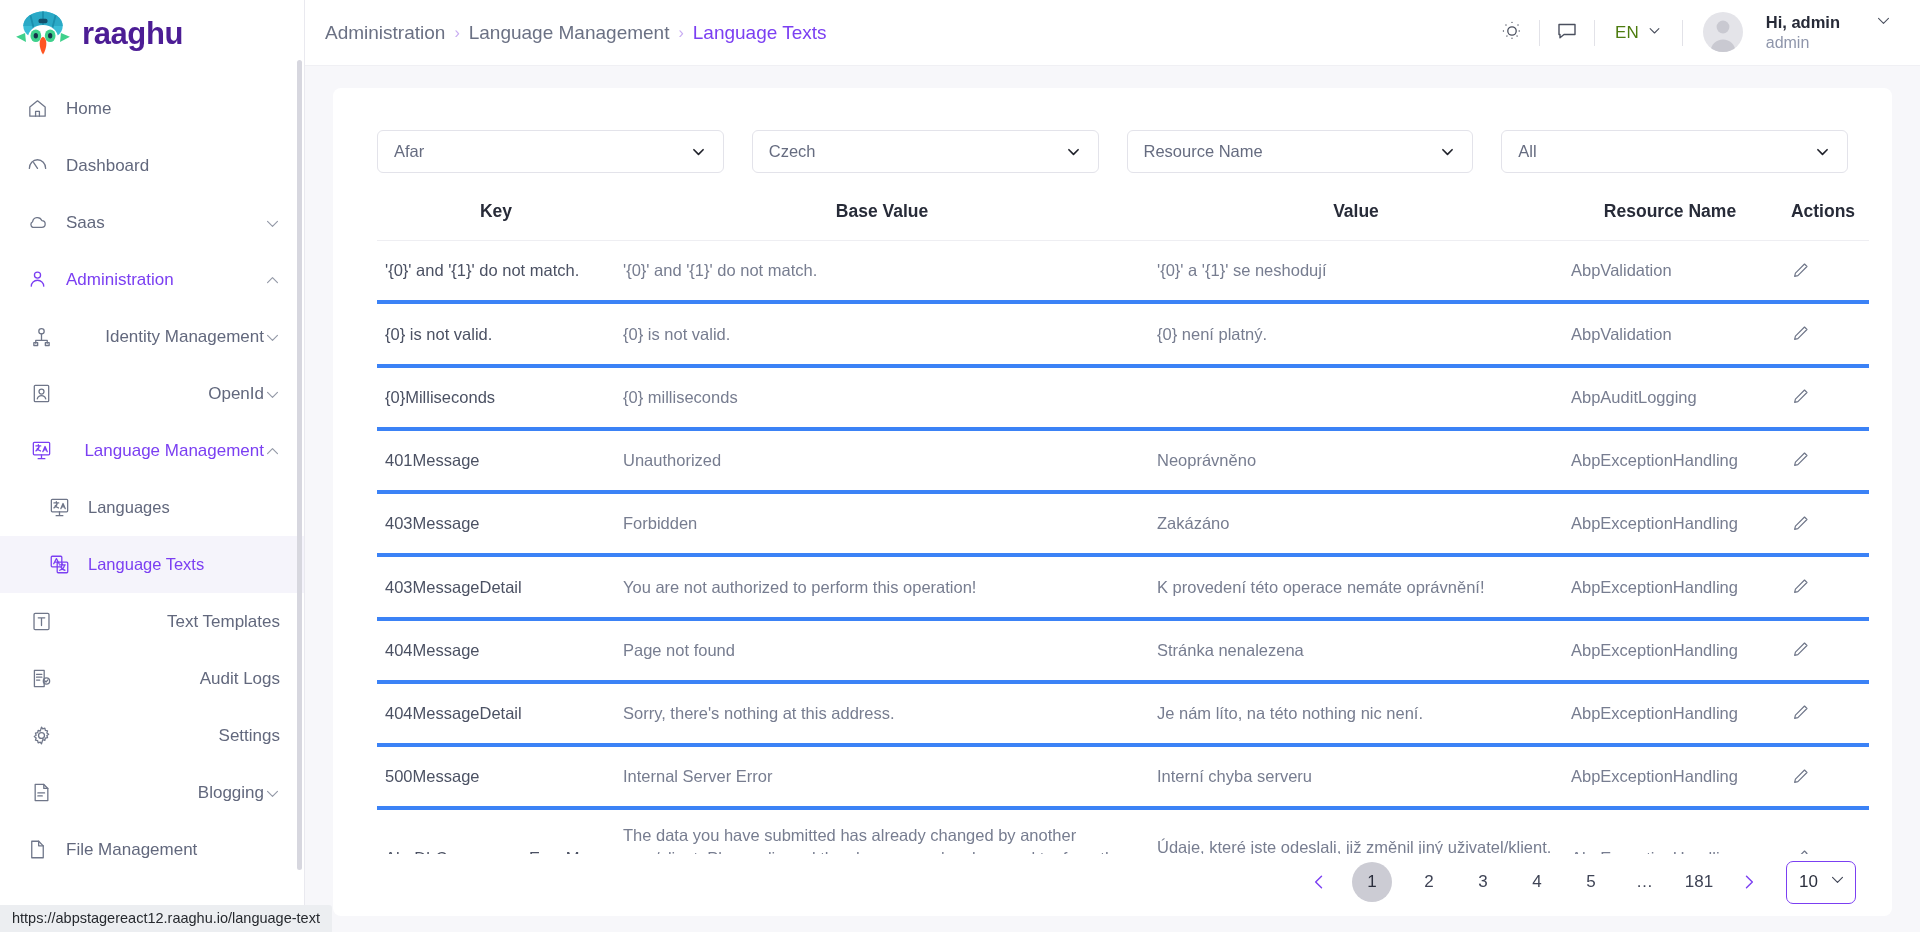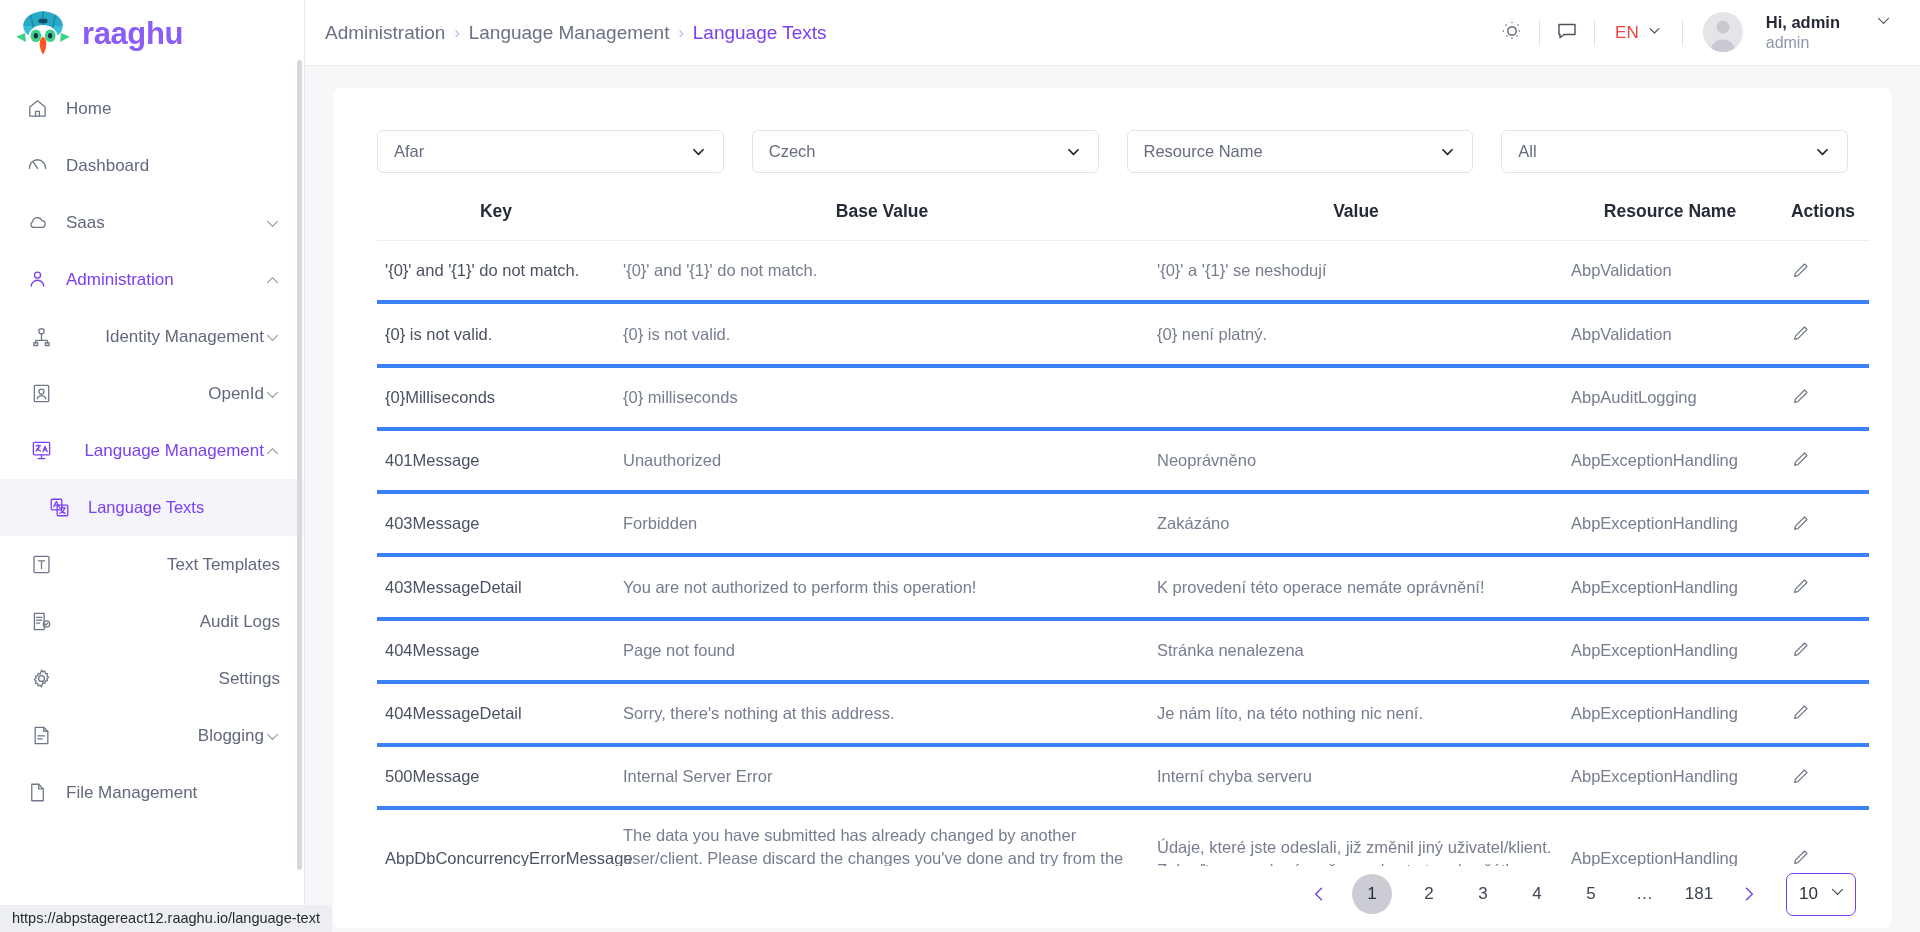--- a/index.html
+++ b/index.html
@@ -25,21 +25,21 @@
     height: 68px;
     display: flex;
     align-items: center;
     padding-left: 14px;
     gap: 10px;
   }
   .brand-logo { width: 58px; height: 52px; flex: 0 0 58px; }
   .brand-name {
     font-size: 31px;
     font-weight: bold;
-    color: #8b5cf6;
+    color: #4c1d95;
     letter-spacing: -0.4px;
     text-align: center;
   }
   .nav {
     padding-top: 12px;
     height: 864px;
     overflow: hidden;
     position: relative;
   }
   .nav-item {
@@ -111,21 +111,21 @@
   }
   .tb-btn {
     width: 54px; height: 40px;
     display: flex; align-items: center; justify-content: center;
     cursor: pointer;
   }
   .divider-v { width: 1px; height: 26px; background: #e2e2e8; }
   .lang-sel {
     display: flex; align-items: center; gap: 8px;
     padding: 0 20px;
-    font-size: 17px; color: #ef4444;
+    font-size: 17px; color: #4d7c0f;
     cursor: pointer;
   }
   .profile {
     display: flex; gap: 23px;
     padding-left: 20px;
     cursor: pointer;
   }
   .avatar {
     width: 40px; height: 40px;
     border-radius: 50%;
@@ -134,21 +134,21 @@
     overflow: hidden;
     flex: 0 0 40px;
   }
   .profile-text { line-height: 1.25; }
   .profile-text .hi { font-size: 16.5px; color: #262a37; font-weight: 600;}
   .profile-text .un { font-size: 16px; color: #8f96ab; }
 
   
   .content {
     flex: 1 1 auto;
-    padding: 22px 28px 4px 28px;
+    padding: 22px 28px 16px 28px;
     min-height: 0;
     overflow: hidden;
   }
   .card {
     background: #fff;
     border-radius: 8px;
     height: 100%;
     padding: 28px 22px 0 22px;
     display: flex;
     flex-direction: column;
@@ -367,20 +367,31 @@
             <rect x="3.5" y="3.5" width="17" height="13" rx="1"></rect>
             <path d="M12 19.8v-3.3M8.5 20.5h7"></path>
             <path d="M6.2 7.2h5M8.7 6v1.2M9.6 7.2c-.2 2.5-1.6 4.2-3.4 5.2M7.6 9.9c.8 1.5 2 2.2 3.3 2.6"></path>
             <path d="M13.4 13.2l2.3-5.4 2.3 5.4M14.3 11.4h2.9"></path>
           </svg>
         </span>
         <span class="label">Language Management</span>
         <span class="chev"><svg width="17" height="17" viewBox="0 0 24 24" fill="none" stroke="#6f7689" stroke-width="1.6" stroke-linecap="round" stroke-linejoin="round">
             <polyline points="5 15 12 8 19 15"></polyline>
           </svg></span>
+      </div>
+      <div class="nav-item lvl2">
+        <span class="ico" style="color: rgb(111, 118, 137);">
+          <svg width="23" height="23" viewBox="0 0 24 24" fill="none" stroke="currentColor" stroke-width="1.35" stroke-linecap="round" stroke-linejoin="round">
+            <rect x="3.5" y="3.5" width="17" height="13" rx="1"></rect>
+            <path d="M12 19.8v-3.3M8.5 20.5h7"></path>
+            <path d="M6.2 7.2h5M8.7 6v1.2M9.6 7.2c-.2 2.5-1.6 4.2-3.4 5.2M7.6 9.9c.8 1.5 2 2.2 3.3 2.6"></path>
+            <path d="M13.4 13.2l2.3-5.4 2.3 5.4M14.3 11.4h2.9"></path>
+          </svg>
+        </span>
+        <span class="label">Languages</span>
       </div>
       <div class="nav-item lvl2 active-text selected">
         <span class="ico" style="color: rgb(123, 63, 242);">
           <svg width="23" height="23" viewBox="0 0 24 24" fill="none" stroke="currentColor" stroke-width="1.35" stroke-linecap="round" stroke-linejoin="round">
             <rect x="3.4" y="3.4" width="11" height="11" rx="1"></rect>
             <path d="M6 11.2l2.8-5.4 2.8 5.4M6.9 9.5h3.8"></path>
             <rect x="9.6" y="9.6" width="11" height="11" rx="1"></rect>
             <path d="M12 12.4h6M15 11.4v1M17.2 12.4c-.3 3-2.4 4.8-5 5.6M13.6 15c.9 1.7 2.4 2.6 4 3"></path>
           </svg>
         </span>

